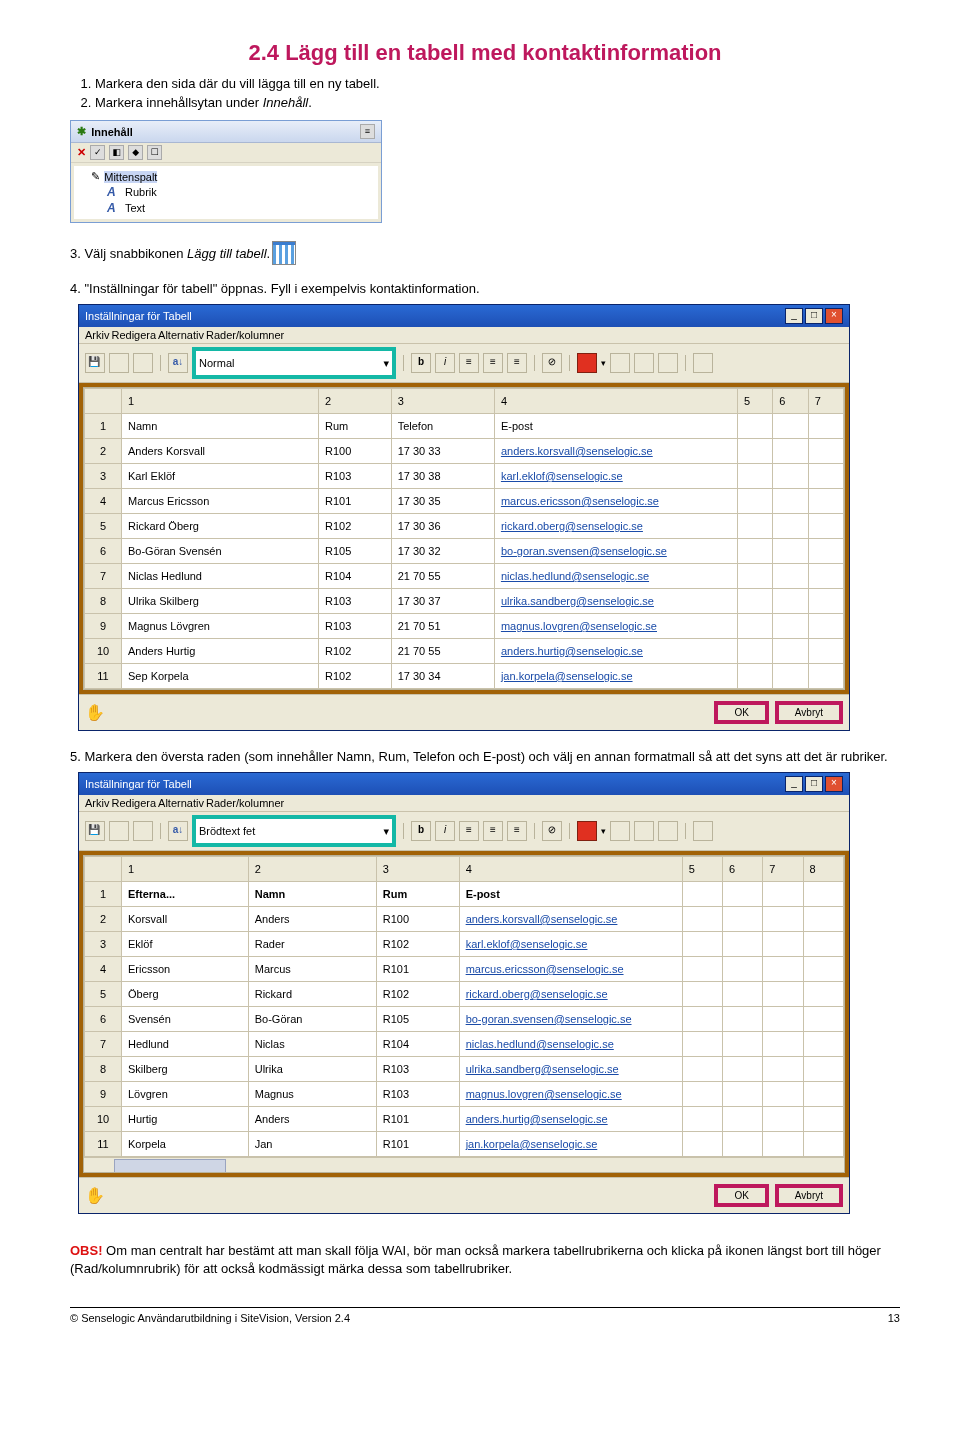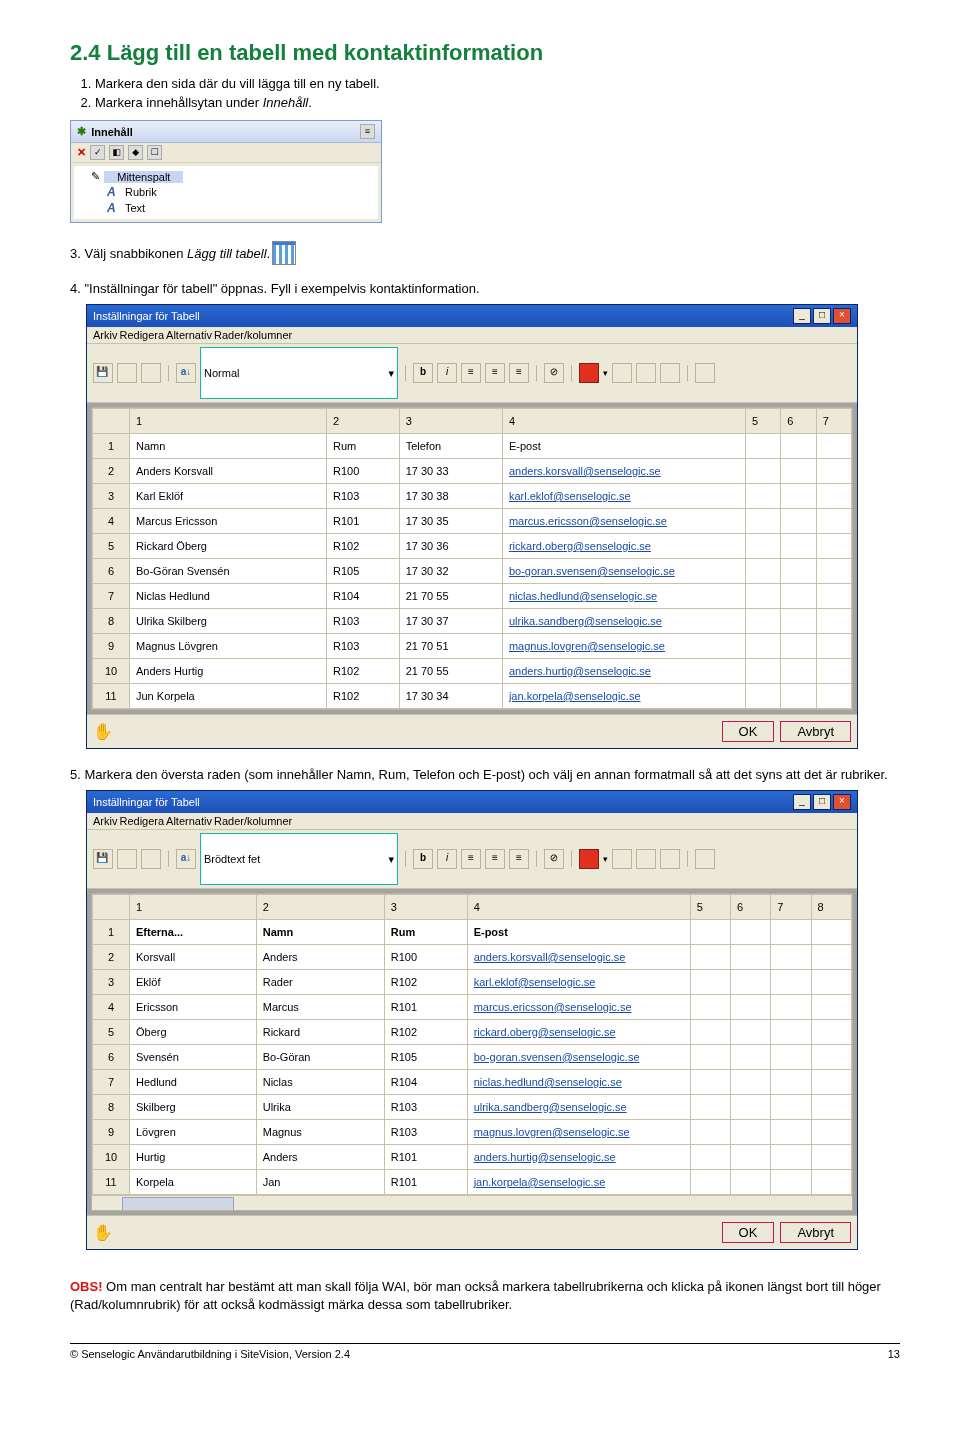--- a/index.html
+++ b/index.html
@@ -8,22 +8,23 @@
     color: #000;
     background: #fff;
     margin: 0;
     padding: 40px 60px 20px 70px;
     width: 830px;
   }
   h2 {
     font-family: "Trebuchet MS", Verdana, sans-serif;
     font-size: 22px;
     font-weight: bold;
-    color: #15803d;
+    color: #be185d;
     margin: 0 0 10px 0;
+    text-align: center;
   }
   ol {
     margin: 10px 0 10px 25px;
     padding: 0;
   }
   ol li {
     margin-bottom: 4px;
     font-size: 13px;
   }
   p.instr {
@@ -67,21 +68,21 @@
     text-align: center;
     line-height: 12px;
   }
   .tree-item {
     padding: 1px 2px 1px 14px;
     display: flex;
     align-items: center;
     gap: 4px;
   }
   .tree-item.child { padding-left: 30px; }
-  .tree-item .sel { background: #c7d5f4; padding: 0 13px; }
+  .tree-item .sel { background: #c7d5f4; padding: 0 0; }
   .icon-x { color: #c00; font-weight: bold; }
   .A-icon {
     font-weight: bold;
     font-style: italic;
     color: #355aa8;
     font-size: 12px;
     width: 14px;
     display: inline-block;
   }
   .step3 {
@@ -97,22 +98,22 @@
     display: inline-block;
     background: repeating-linear-gradient(90deg,#5aa0e0 0 3px,#fff 3px 6px),
                 linear-gradient(#5aa0e0,#5aa0e0);
     background-size: 100% 6px, 100% 100%;
     box-shadow: inset 0 3px 0 #3b7dcf;
   }
   
   .dialog {
     width: 770px;
     border: 1px solid #0a246a;
-    background: #a3a3a3;
-    margin: 8px 0 18px 16px;
+    background: #a16207;
+    margin: 8px 0 18px 8px;
     font-size: 11px;
   }
   .dlg-title {
     background: linear-gradient(#2a6ad4,#1d4fb5);
     color: #fff;
     padding: 3px 6px;
     display: flex;
     justify-content: space-between;
     align-items: center;
   }
@@ -142,24 +143,24 @@
     align-items: center;
     border-bottom: 1px solid #c9c2ab;
   }
   .toolbar .sep {
     width: 1px; height: 16px;
     background: #b9b39b;
     margin: 0 3px;
   }
   .tb-sel {
     background: #fff;
-    border: 1px solid #14b8a6;
+    border: 4px solid #14b8a6;
     width: 190px;
     height: 16px;
-    padding: 17px 3px;
+    padding: 4px 3px;
     font-size: 11px;
     display: flex;
     align-items: center;
     justify-content: space-between;
   }
   .tb-btn {
     border: 1px solid #b9b39b;
     background: #ece9d8;
     width: 18px; height: 18px;
     font-size: 10px;
@@ -205,24 +206,24 @@
   .dlg-bottom {
     background: #ece9d8;
     padding: 6px;
     display: flex;
     justify-content: space-between;
     align-items: center;
     border-top: 1px solid #c9c2ab;
   }
   .dlg-bottom .btns { display: flex; gap: 6px; }
   .dlg-btn {
-    border: 1px solid #be185d;
+    border: 4px solid #be185d;
     background: #ece9d8;
     padding: 2px 16px;
-    font-size: 13px;
+    font-size: 10px;
   }
   .hand-icon {
     width: 22px; height: 20px;
     display: inline-block;
     font-size: 16px;
   }
   .scrollbar {
     background: #ece9d8;
     border-top: 1px solid #c9c2ab;
     height: 14px;
@@ -460,21 +461,21 @@
             <td>Anders Hurtig</td>
             <td>R102</td>
             <td>21 70 55</td>
             <td><span class="email">anders.hurtig@senselogic.se</span></td>
             <td></td>
             <td></td>
             <td></td>
           </tr>
           <tr>
             <td class="rownum">11</td>
-            <td>Jun Korpela</td>
+            <td>Sep Korpela</td>
             <td>R102</td>
             <td>17 30 34</td>
             <td><span class="email">jan.korpela@senselogic.se</span></td>
             <td></td>
             <td></td>
             <td></td>
           </tr>
         </tbody>
     </table>
   </div>

